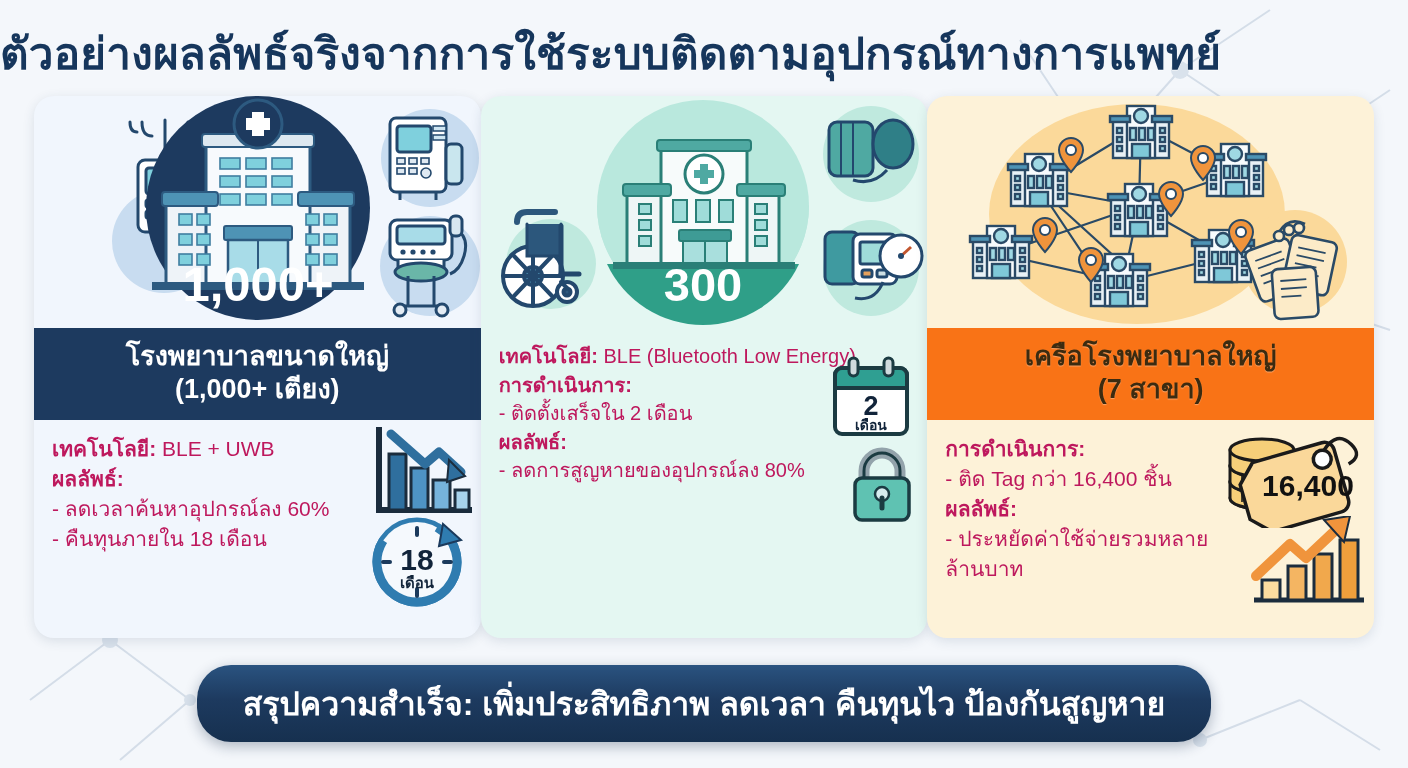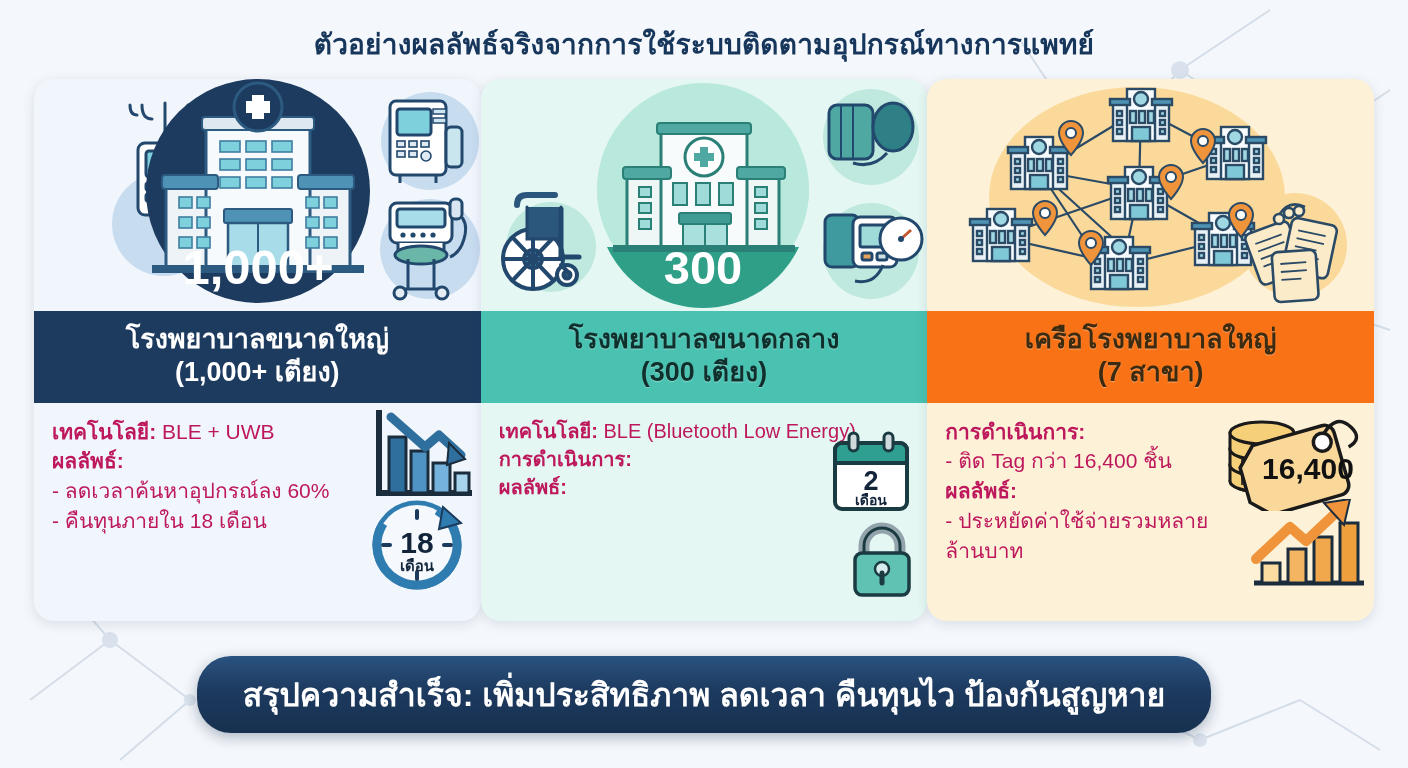--- a/index.html
+++ b/index.html
@@ -7,23 +7,23 @@
     width:1408px;height:768px;overflow:hidden;
     font-family:"Liberation Sans","DejaVu Sans",sans-serif;
     background:#f4f7fb;
     position:relative;
   }
   #bgnet{position:absolute;inset:0;width:1408px;height:768px;z-index:0;}
   .page{position:absolute;inset:0;z-index:2;display:flex;flex-direction:column;}
 
   
   .title{
-    text-align:center;
+    text-align:left;
     color:#16365c;
-    font-size:28px;
+    font-size:44px;
     font-weight:bold;
     letter-spacing:.2px;
     margin-top:30px;
     line-height:1.1;
     text-shadow:0 1px 0 rgba(255,255,255,.6);
   }
 
   
   .cards{
     display:flex;
@@ -318,31 +318,29 @@
             <rect x="381" y="174" width="10" height="7" rx="2" fill="#e6a15c"></rect>
             <rect x="396" y="174" width="10" height="7" rx="2" fill="#cfe0e4"></rect>
             <circle cx="420" cy="160" r="21" fill="#ffffff"></circle>
             <path d="M420 160 l10 -9" stroke="#c2562f" stroke-width="3"></path>
             <circle cx="420" cy="160" r="3" fill="#23486d" stroke="none"></circle>
             <path d="M402 186 q-8 20 -28 16" fill="none"></path>
           </g>
         </svg>
       </div>
 
-      <div class="band">
-        <span>โรงพยาบาลขนาดกลาง</span>
-        <span class="l2">(300 เตียง)</span>
-      </div>
 
       <div class="body">
         <div class="ln">
           <b>เทคโนโลยี:</b><span> BLE (Bluetooth Low Energy)</span>
         </div>
         <div class="ln lbl">การดำเนินการ:</div>
+        <div class="ln">- ติดตั้งเสร็จใน 2 เดือน</div>
         <div class="ln lbl">ผลลัพธ์:</div>
+        <div class="ln">- ลดการสูญหายของอุปกรณ์ลง 80%</div>
 
         <svg class="bodyicon" style="right:10px;top:28px;" width="92" height="82" viewBox="0 0 92 82">
           <rect x="10" y="12" width="72" height="66" rx="7" fill="#ffffff" stroke="#1b3b42" stroke-width="4"></rect>
           <path d="M10 32 h72" stroke="#1b3b42" stroke-width="4"></path>
           <path d="M10 19 a7 7 0 0 1 7 -7 h58 a7 7 0 0 1 7 7 v13 h-72 z" fill="#2f9f92" stroke="#1b3b42" stroke-width="4"></path>
           <rect x="24" y="2" width="9" height="18" rx="4.5" fill="#cfdadd" stroke="#1b3b42" stroke-width="3"></rect>
           <rect x="59" y="2" width="9" height="18" rx="4.5" fill="#cfdadd" stroke="#1b3b42" stroke-width="3"></rect>
           <text x="46" y="59" text-anchor="middle" font-family="'Liberation Sans',sans-serif" font-size="27" font-weight="bold" fill="#11243a">2</text>
           <text x="46" y="74" text-anchor="middle" font-family="'Liberation Sans',sans-serif" font-size="14" font-weight="bold" fill="#11243a">เดือน</text>
         </svg>

